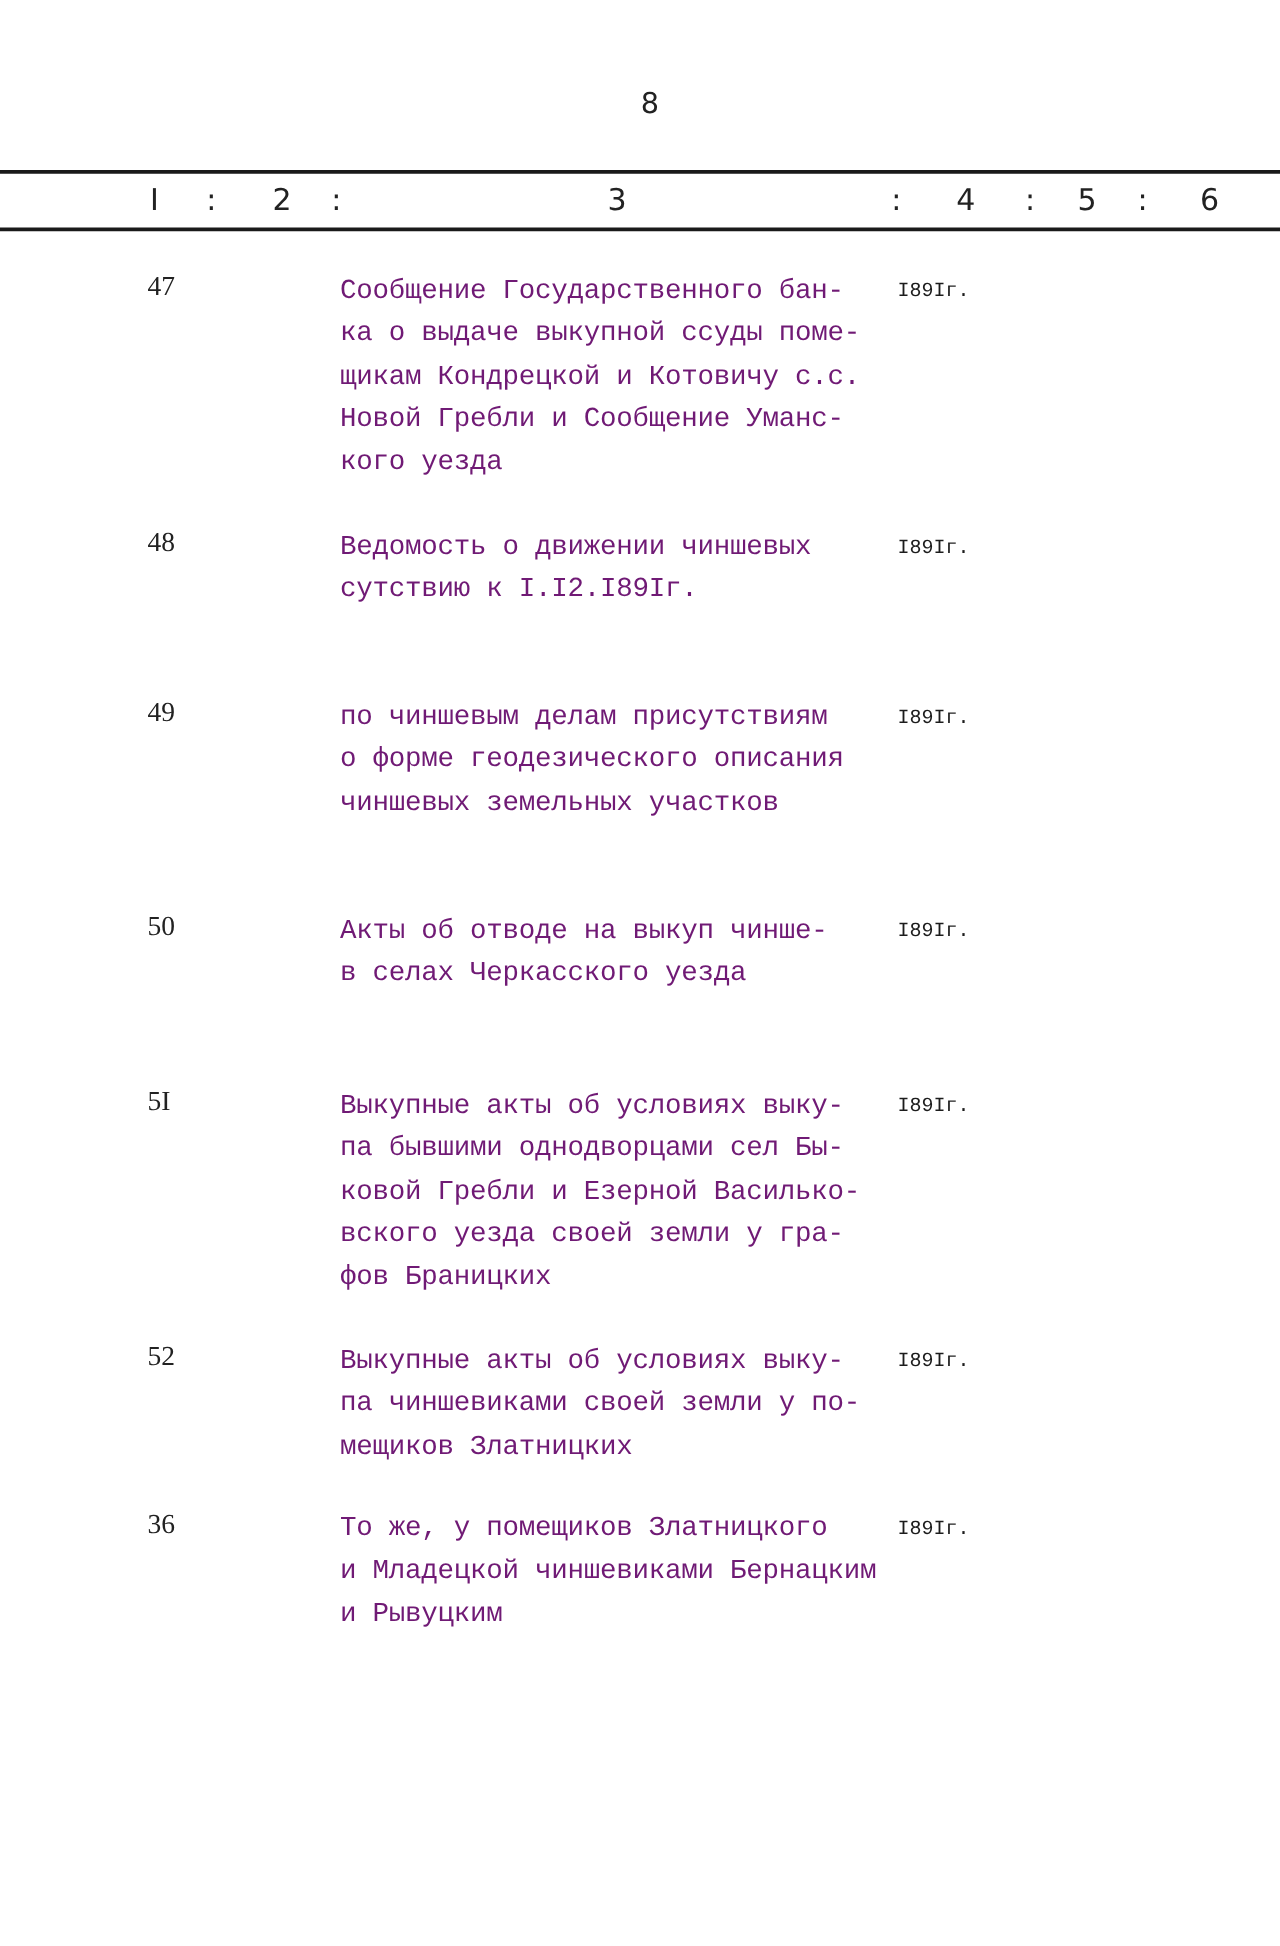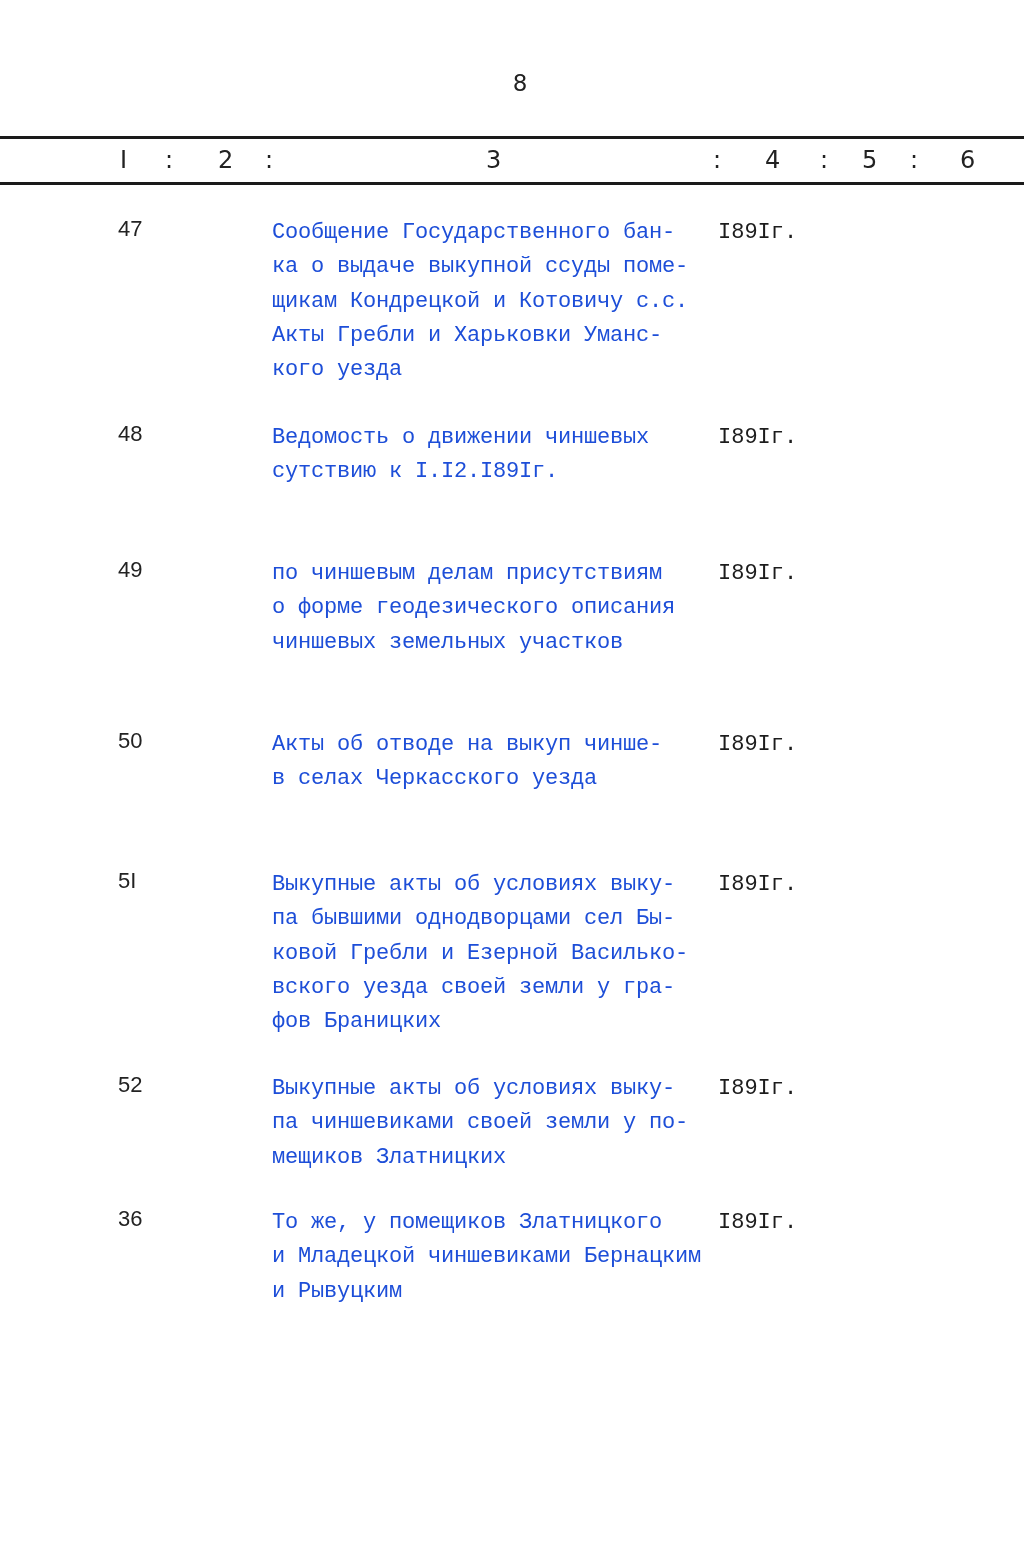--- a/index.html
+++ b/index.html
@@ -16,29 +16,29 @@
   .rule-top { top: 136px; height: 3px; }
   .rule-bottom { top: 182px; height: 3px; }
   .header-row {
     position: absolute; top: 146px; left: 0; width: 1024px; height: 32px;
     font-family: "DejaVu Sans", sans-serif; font-size: 24px; color: #222;
   }
   .header-row span { position: absolute; top: 0; }
   .entry { position: absolute; left: 0; width: 1024px; }
   .entry-num {
     position: absolute; left: 118px; top: 0;
-    font-family: Liberation Sans, sans-serif; font-size: 22px; color: #222;
+    font-family: Liberation Serif, serif; font-size: 22px; color: #222;
   }
   .entry-lines { position: absolute; left: 272px; top: 0; }
   .entry-line {
     display: block; font-size: 22px; line-height: 34.3px; white-space: pre;
-    letter-spacing: -0.2px; color: #1d4ed8;
+    letter-spacing: -0.2px; color: #701a75;
   }
   .entry-date {
-    position: absolute; left: 718px; top: 0; font-size: 22px; line-height: 34.3px;
+    position: absolute; left: 718px; top: 0; font-size: 16px; line-height: 34.3px;
     white-space: pre; color: #1c1c1c;
   }
 </style>
 </head>
 <body>
 
 <div class="page-number">8</div>
 
 <div class="rule rule-top"></div>
 <div class="header-row">
@@ -55,21 +55,21 @@
   <span style="left:960px">6</span>
 </div>
 <div class="rule rule-bottom"></div>
 
 <div class="entry" style="top:216px">
   <span class="entry-num">47</span>
   <div class="entry-lines">
     <span class="entry-line">Сообщение Государственного бан-</span>
     <span class="entry-line">ка о выдаче выкупной ссуды поме-</span>
     <span class="entry-line">щикам Кондрецкой и Котовичу с.с.</span>
-    <span class="entry-line">Акты Гребли и Харьковки Уманс-</span>
+    <span class="entry-line">Новой Гребли и Сообщение Уманс-</span>
     <span class="entry-line">кого уезда</span>
   </div>
   <span class="entry-date">I89Iг.</span>
 </div>
 
 <div class="entry" style="top:421px">
   <span class="entry-num">48</span>
   <div class="entry-lines">
     <span class="entry-line">Ведомость о движении чиншевых</span>
     <span class="entry-line">сутствию к I.I2.I89Iг.</span>

